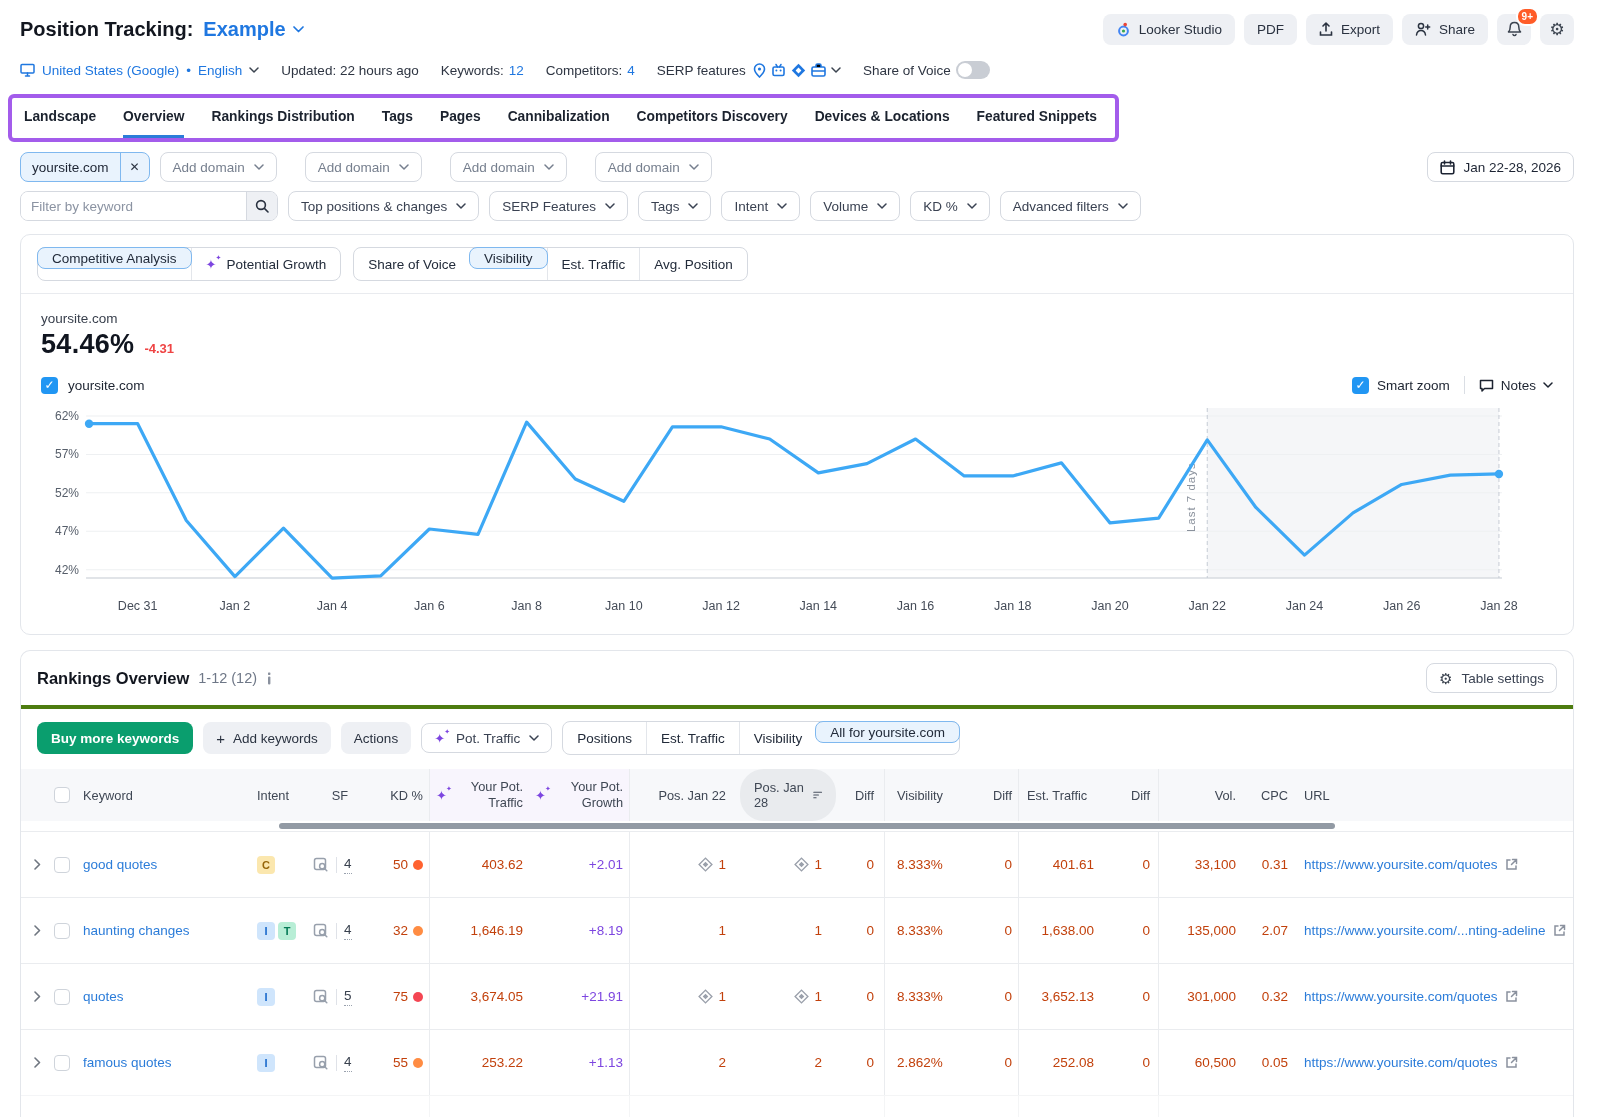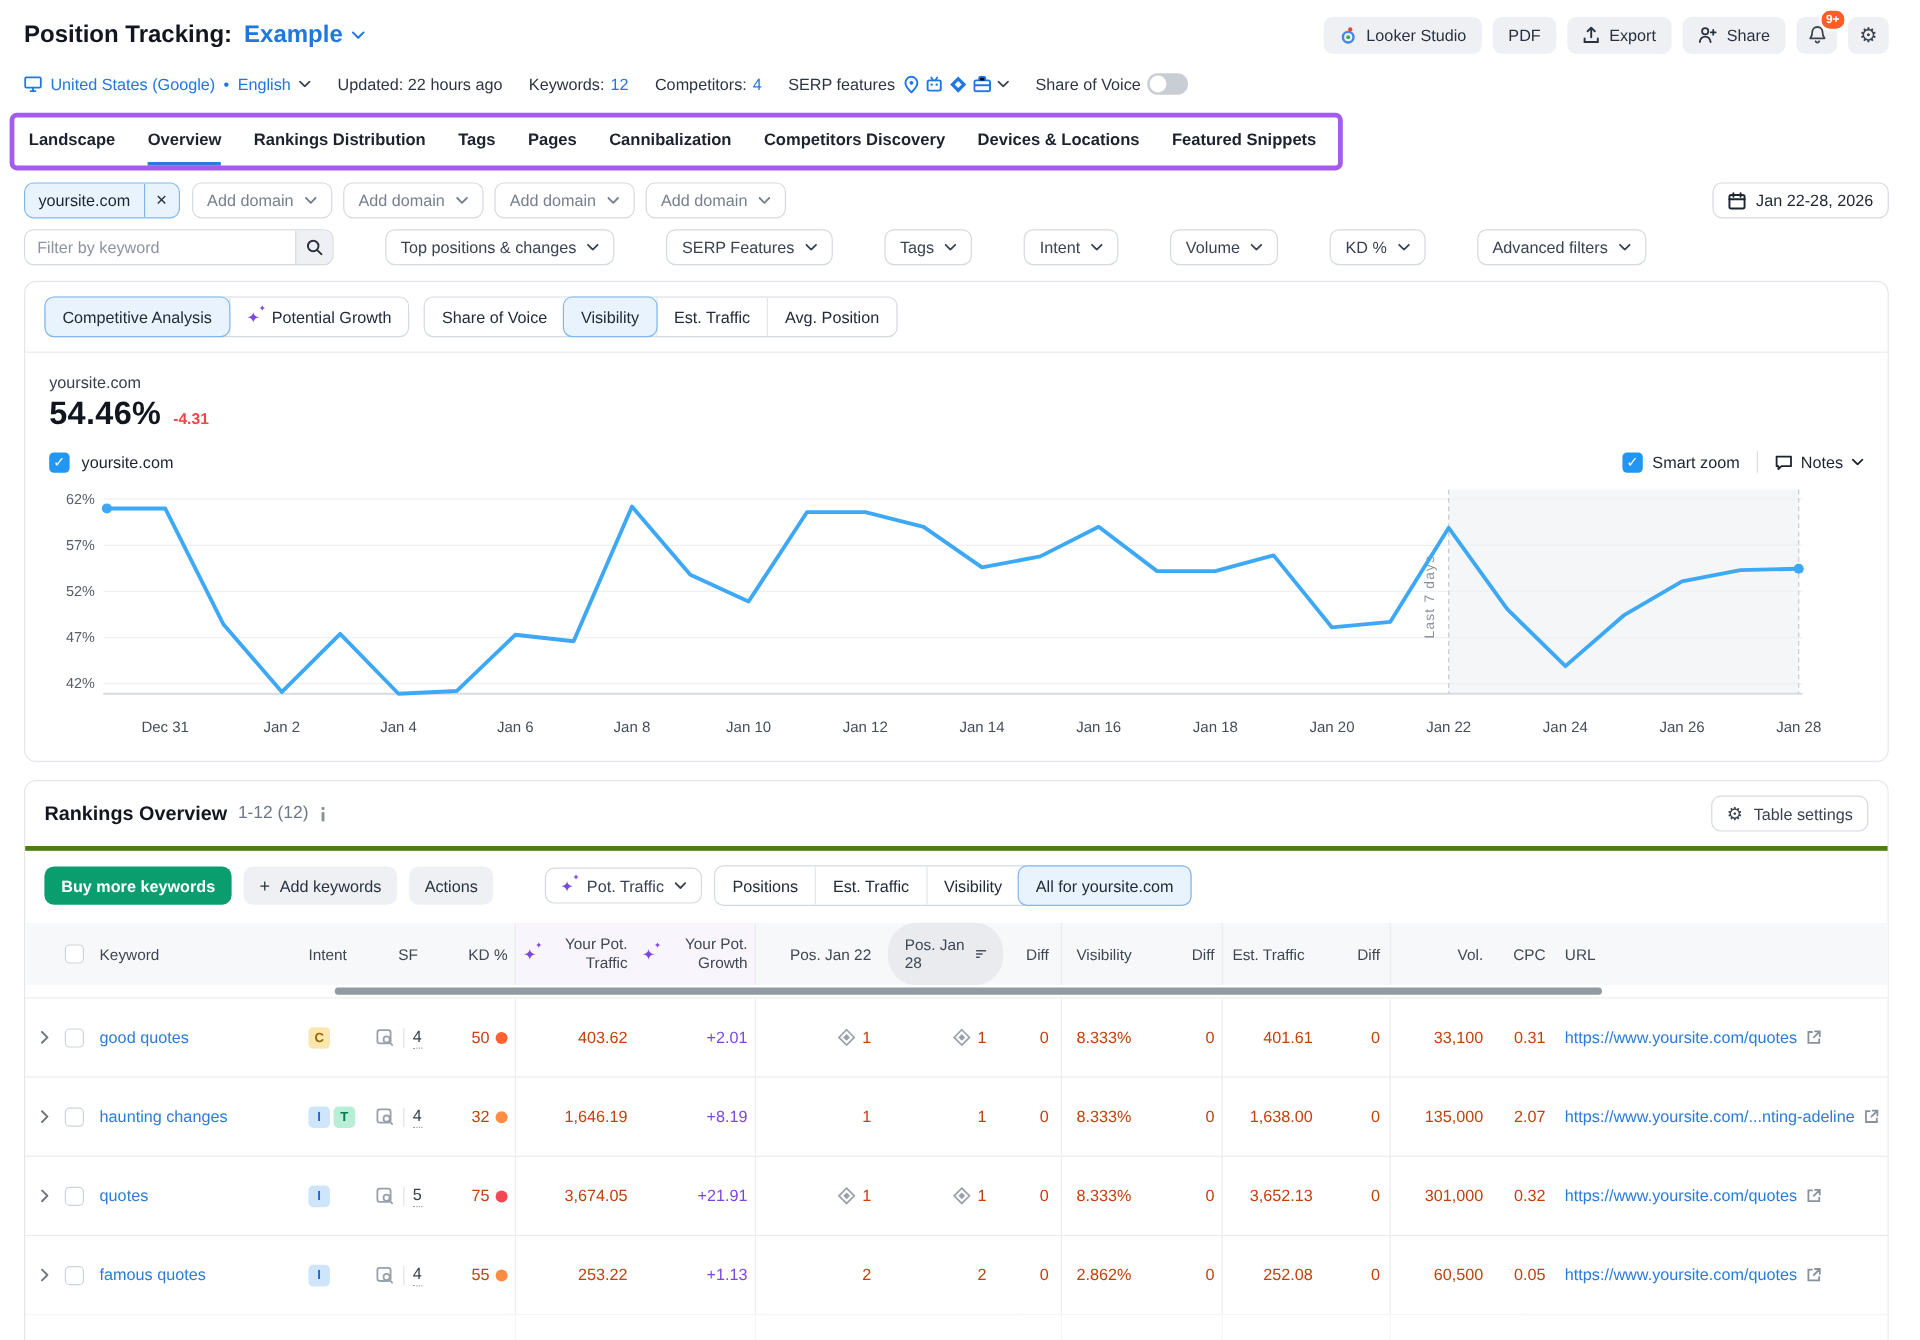--- a/index.html
+++ b/index.html
@@ -48,42 +48,42 @@
   .chip-row { display:flex; align-items:center; gap:10px; margin-bottom:9px; }
   .domain-chip { display:flex; align-items:stretch; height:30px; border:1px solid #7fb8ef;
     background:#e9f3fd; border-radius:8px; overflow:hidden; font-size:13.5px; color:#1d2433; }
   .domain-chip .lbl { display:flex; align-items:center; padding:0 11px; }
   .domain-chip .x { display:flex; align-items:center; padding:0 9px; border-left:1px solid #7fb8ef;
     font-size:12px; color:#2a3240; cursor:pointer; }
   .chip { height:30px; border:1px solid #d5d9e0; border-radius:8px; background:#fff;
     display:inline-flex; align-items:center; gap:9px; padding:0 12px; font-size:13.5px;
     cursor:pointer; font-family:inherit; white-space:nowrap; }
   .chip.muted { color:#767f8e; }
-  .chip.dark { color:#3a4touch252; color:#3a4252;margin-left:33px; }
+  .chip.dark { color:#3a4touch252; color:#3a4252; }
   .date-btn { margin-left:auto; font-weight:500; color:#1d2433; gap:8px; }
   .search { width:258px; height:30px; border:1px solid #d5d9e0; border-radius:8px; background:#fff;
     display:flex; overflow:hidden; }
   .search input { flex:1; border:none; outline:none; padding:0 10px; font-size:13.5px;
     font-family:inherit; color:#2a3240; }
   .search input::placeholder { color:#8b93a2; }
   .search-btn { width:31px; background:#eef0f4; border:none; border-left:1px solid #d5d9e0;
     display:flex; align-items:center; justify-content:center; cursor:pointer; }
 
   
   .card { border:1px solid #e3e6eb; border-radius:10px; background:#fff; }
   .chart-card { margin-top:13px; }
   .mode-row { display:flex; align-items:center; gap:12px; padding:12px 16px;
     border-bottom:1px solid #e9ebef; }
   .group { display:flex; align-items:stretch; border:1px solid #d5d9e0; border-radius:8px;
     background:#fff; }
   .seg { display:flex; align-items:center; gap:8px; padding:0 14px; height:32px;
     font-size:13.5px; color:#222b3a; cursor:pointer; border-left:1px solid #e3e6eb; white-space:nowrap; }
   .seg:first-child { border-left:none; }
   .seg.selected { background:#e9f3fd; border:1px solid #7fb8ef; border-radius:8px; margin:-1px;
-    position:relative; z-index:1; height:34px; }
+    position:relative; z-index:1; height:22px; }
 
   .chart-head { padding:17px 20px 0; }
   .site-lbl { font-size:13.5px; color:#39404d; }
   .big-val { display:flex; align-items:baseline; gap:10px; margin-top:3px; }
   .big-num { font-size:27px; font-weight:800; color:#10151f; letter-spacing:.3px;text-align:right; }
   .neg { color:#ef4444; }
   .big-diff { font-size:13px; font-weight:700; }
   .legend-row { display:flex; align-items:center; gap:10px; padding:16px 20px 2px; }
   .cb { width:17px; height:17px; border-radius:4px; background:#2196f3; color:#fff;
     display:inline-flex; align-items:center; justify-content:center; font-size:12px; cursor:pointer; flex:none; }
@@ -275,21 +275,21 @@
         <span class="tab ">Devices &amp; Locations</span>
         <span class="tab ">Featured Snippets</span>
       </nav>
   </div>
 
   <div class="chip-row">
     <span class="domain-chip">
       <span class="lbl">yoursite.com</span>
       <span class="x">✕</span>
     </span>
-    <span id="add-domain-slots" style="display:flex;gap:9px">
+    <span id="add-domain-slots" style="display:flex;gap:28px">
         <button class="chip muted">
           <span>Add domain</span>
           <svg class="chev" width="10" height="6" viewBox="0 0 10 6">
             <path d="M1 1l4 4 4-4" fill="none" stroke="#767f8e" stroke-width="1.5" stroke-linecap="round" stroke-linejoin="round"></path>
           </svg>
         </button>
         <button class="chip muted">
           <span>Add domain</span>
           <svg class="chev" width="10" height="6" viewBox="0 0 10 6">
             <path d="M1 1l4 4 4-4" fill="none" stroke="#767f8e" stroke-width="1.5" stroke-linecap="round" stroke-linejoin="round"></path>

